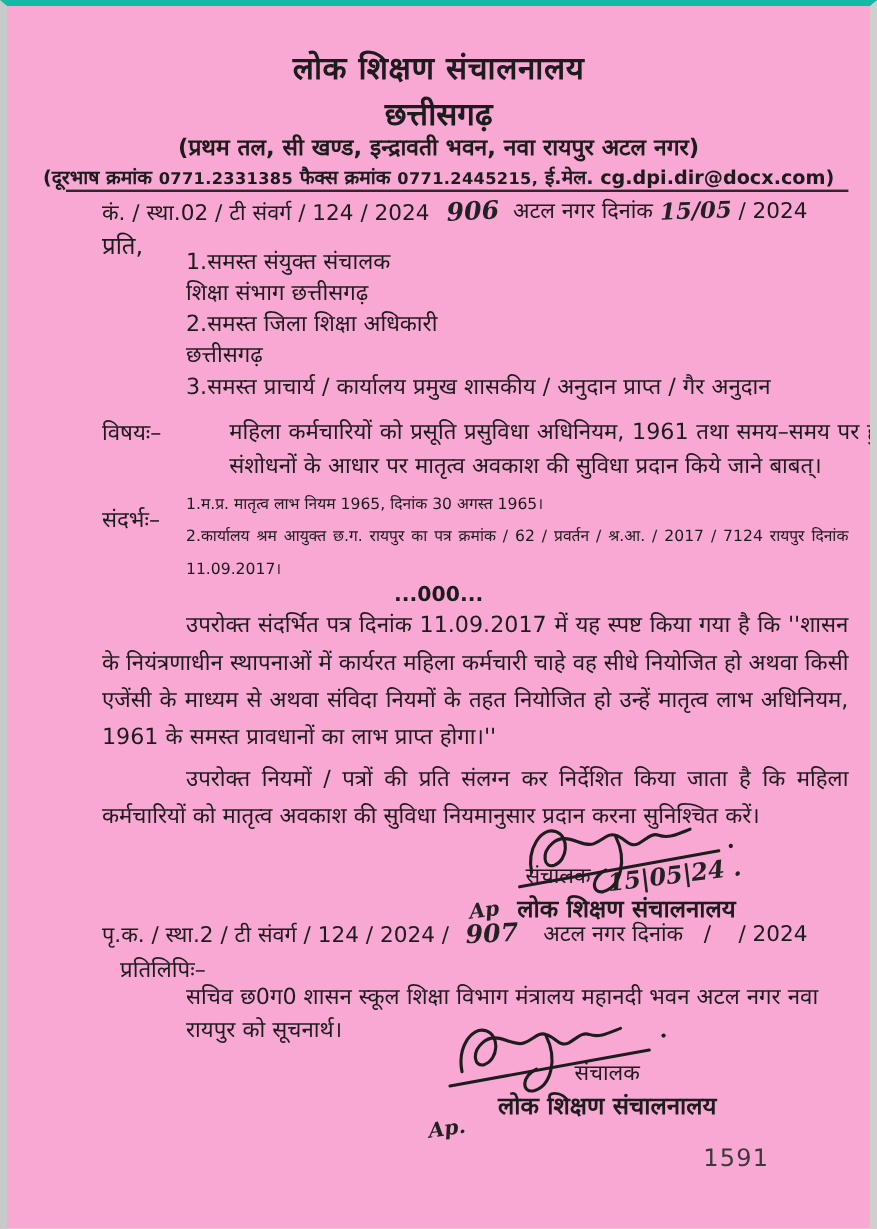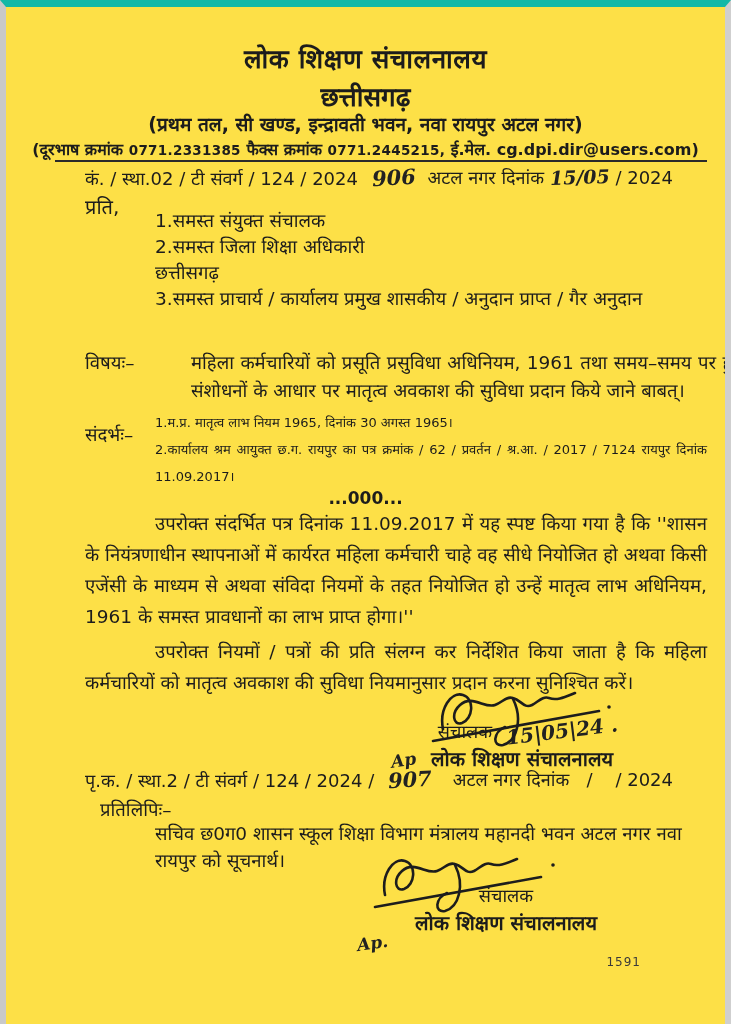--- a/index.html
+++ b/index.html
@@ -1,24 +1,24 @@
 <!DOCTYPE html>
 <html><head>
 <meta charset="utf-8">
 <style>
   html,body{margin:0;padding:0;background:#e9e9e9;}
   .page{
     position:relative;
     width:731px;height:1024px;
     margin:0 auto;
-    background:#fde047;
+    background:#f9a8d4;
     box-sizing:border-box;
     border-left:6px solid #c9c9c9;
     border-right:6px solid #cfcfcf;
-    border-top:7px solid #14b8a6;
+    border-top:5px solid #14b8a6;
     font-family:"DejaVu Sans",sans-serif;
     color:#1c1c1c;
     overflow:hidden;
   }
   .abs{position:absolute;}
   .center{left:0;right:0;text-align:center;}
   .title{top:33px;font-size:26px;font-weight:bold;letter-spacing:.5px;}
   .state{top:71px;font-size:26px;font-weight:bold;}
   .address{top:104px;font-size:19px;font-weight:bold;}
   .contact{top:131px;font-size:16px;font-weight:bold;}
@@ -50,58 +50,59 @@
   .hand-num{font-size:21px;transform:rotate(-3deg);margin-left:14px;font-weight:bold;}
   .hand-date{font-size:19px;transform:rotate(-2deg);font-weight:bold;}
   .sig .hand-sigdate{font-size:20px;transform:rotate(-7deg);font-weight:bold;}
   .hand-mark{font-size:17px;transform:rotate(-8deg);font-weight:bold;}
   .sig1 .hand-mark{margin-right:8px;}
   .sig2 .mark-row{position:absolute;top:76px;left:6px;}
   .refrow2{top:760px;left:79px;right:52px;display:flex;justify-content:space-between;font-size:18px;}
   .pre{white-space:pre;}
   .pratilipi{top:789px;left:94px;font-size:18.5px;}
   .copy{top:813px;left:149px;width:528px;font-size:18.5px;line-height:27px;}
-  .pagenum{top:948px;right:84px;font-size:12px;color:#3a3a3a;letter-spacing:1px;}
+  .pagenum{top:948px;right:84px;font-size:20px;color:#3a3a3a;letter-spacing:1px;}
   .filepath{top:978px;left:79px;font-size:15px;color:#333;}
 </style>
 </head>
 <body>
 
 <div class="page">
 
   <div class="abs center title">लोक शिक्षण संचालनालय</div>
   <div class="abs center state">छत्तीसगढ़</div>
   <div class="abs center address">(प्रथम तल, सी खण्ड, इन्द्रावती भवन, नवा रायपुर अटल नगर)</div>
 
   <div class="abs center contact">
     <span>(दूरभाष क्रमांक</span>
     <span class="num">0771.2331385</span>
     <span>फैक्स क्रमांक</span>
     <span class="num">0771.2445215,</span>
     <span>ई.मेल.</span>
-    <span>cg.dpi.dir@users.com)</span>
+    <span>cg.dpi.dir@docx.com)</span>
   </div>
 
   <div class="abs rule"></div>
 
   <div class="abs refrow">
     <span>
       <span>कं. / स्था.02 / टी संवर्ग / 124 / 2024</span><span class="hand hand-num">906</span>
     </span>
     <span>
       <span>अटल नगर दिनांक</span>
       <span class="hand hand-date">15/05</span>
       <span>/ 2024</span>
     </span>
   </div>
 
   <div class="abs prati">प्रति,</div>
 
   <div class="abs recipients">
     <div>1.समस्त संयुक्त संचालक</div>
+    <div>शिक्षा संभाग छत्तीसगढ़</div>
     <div>2.समस्त जिला शिक्षा अधिकारी</div>
     <div>छत्तीसगढ़</div>
     <div>3.समस्त प्राचार्य / कार्यालय प्रमुख शासकीय / अनुदान प्राप्त / गैर अनुदान</div>
   </div>
 
   <div class="abs subj-label">विषयः–</div>
   <div class="abs subj-text">महिला कर्मचारियों को प्रसूति प्रसुविधा अधिनियम, 1961 तथा समय–समय पर हुये संशोधनों के आधार पर मातृत्व अवकाश की सुविधा प्रदान किये जाने बाबत्।</div>
 
   <div class="abs ref-label">संदर्भः–</div>
   <div class="abs ref-items">

